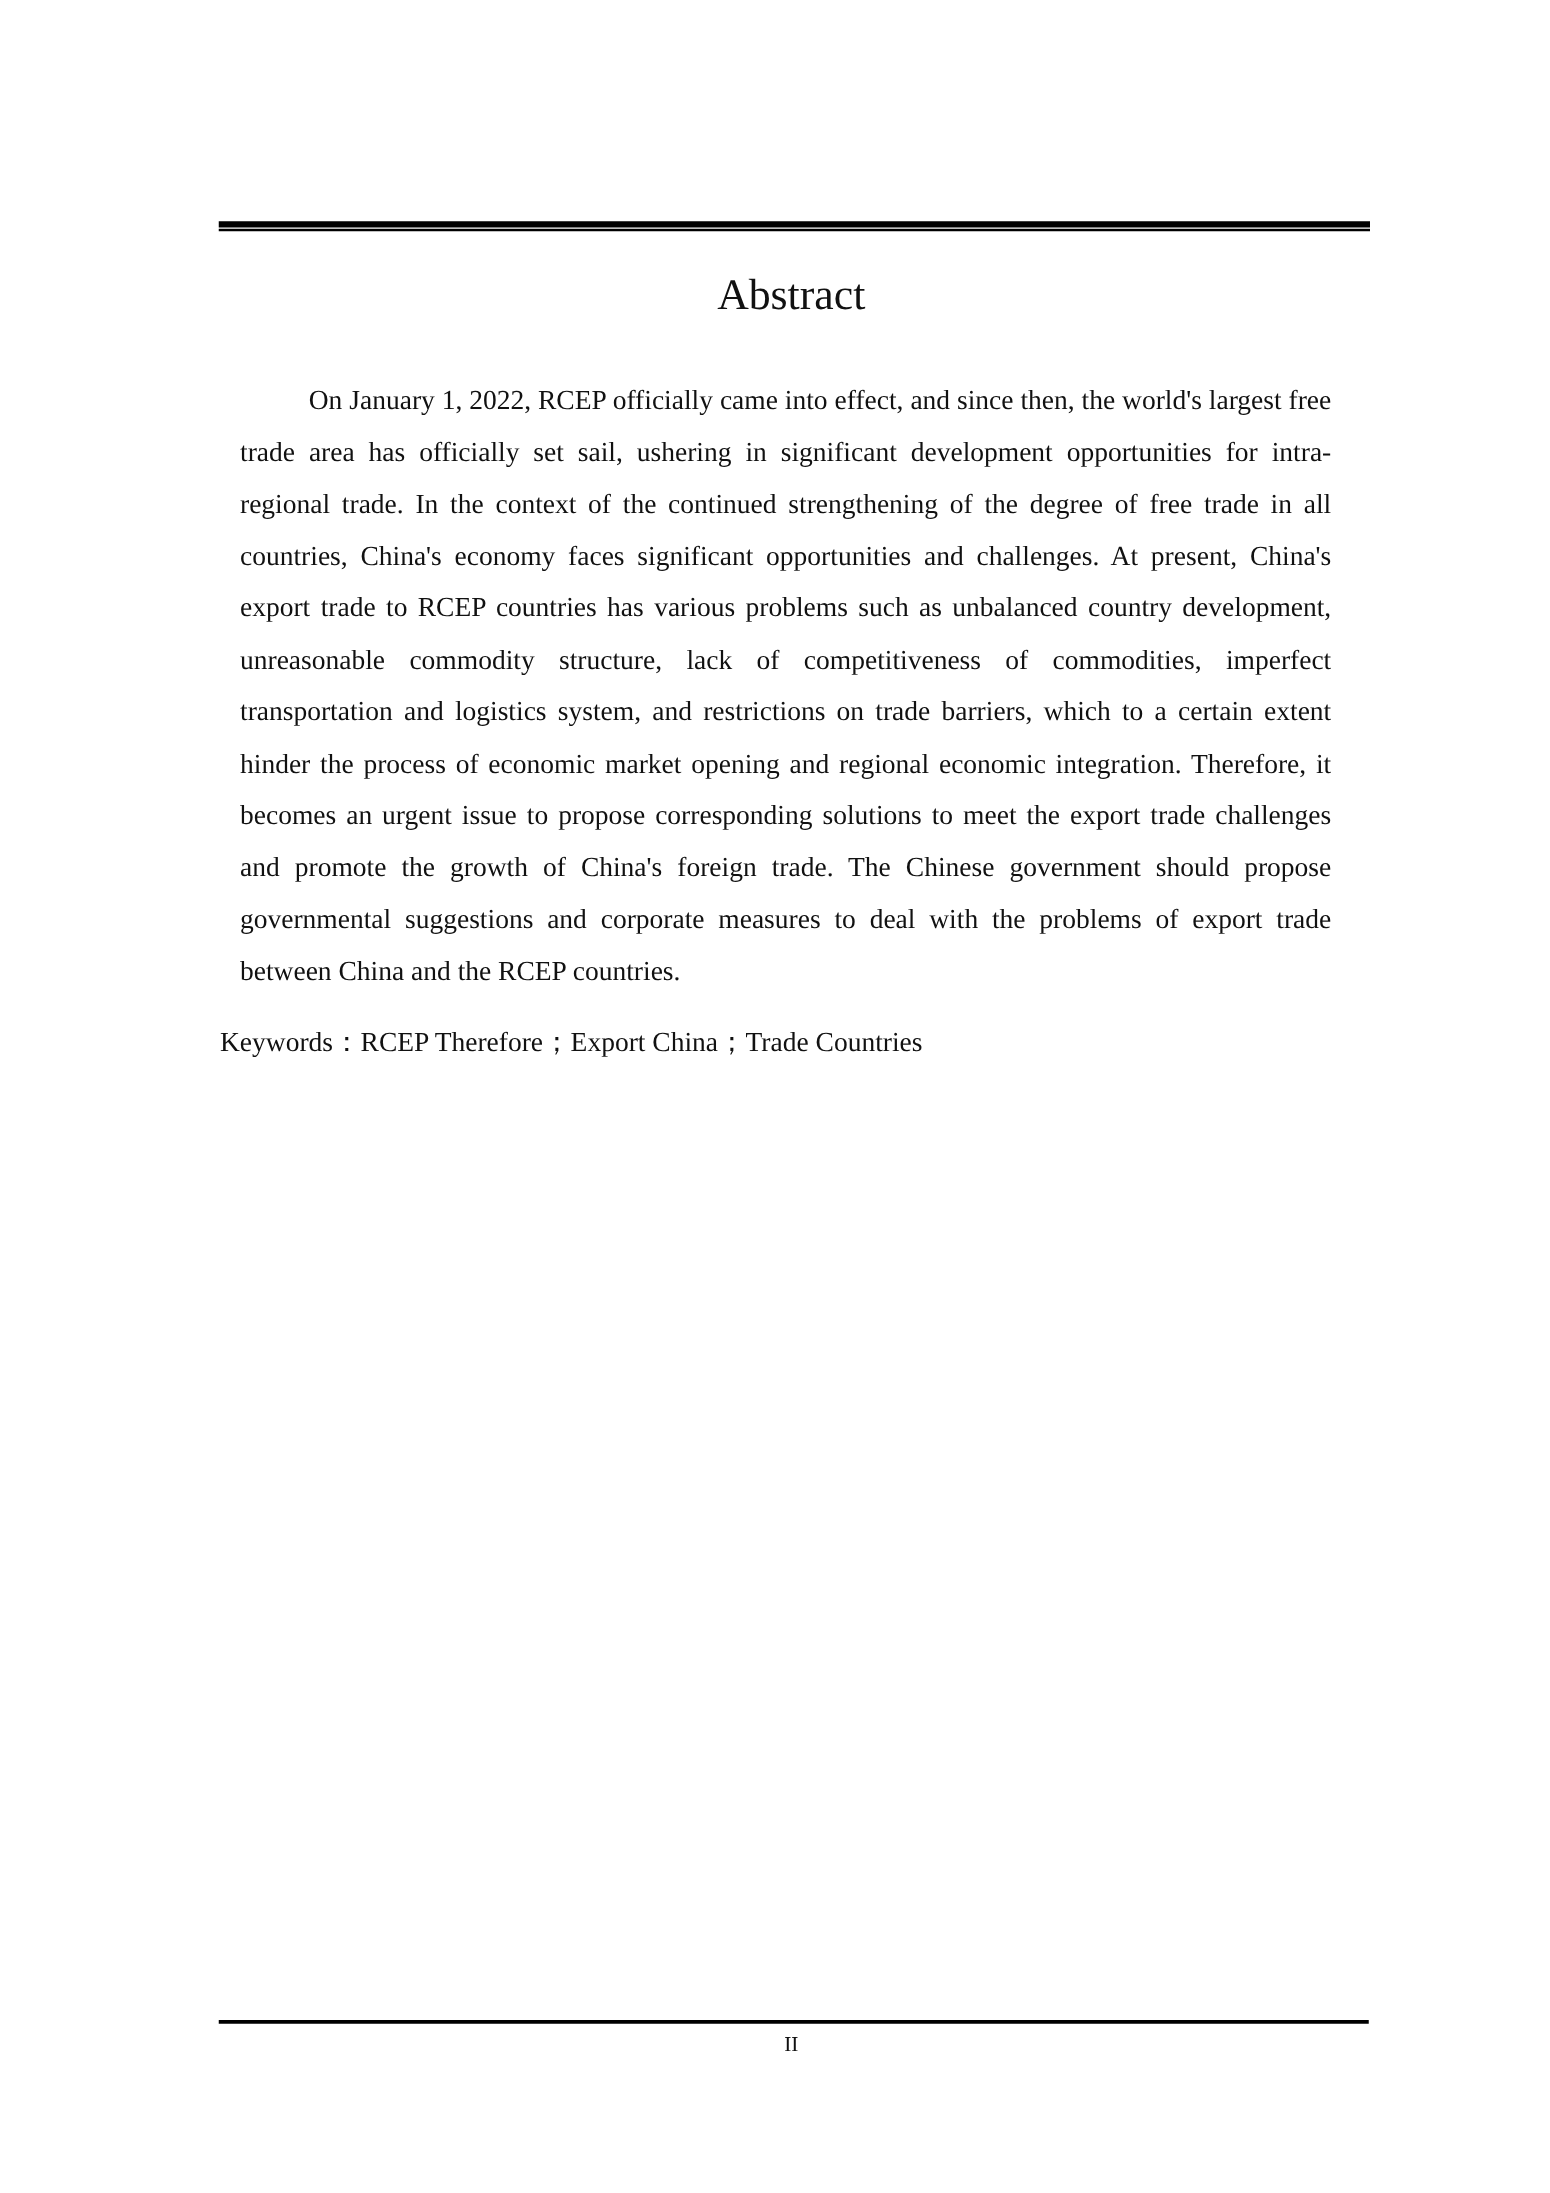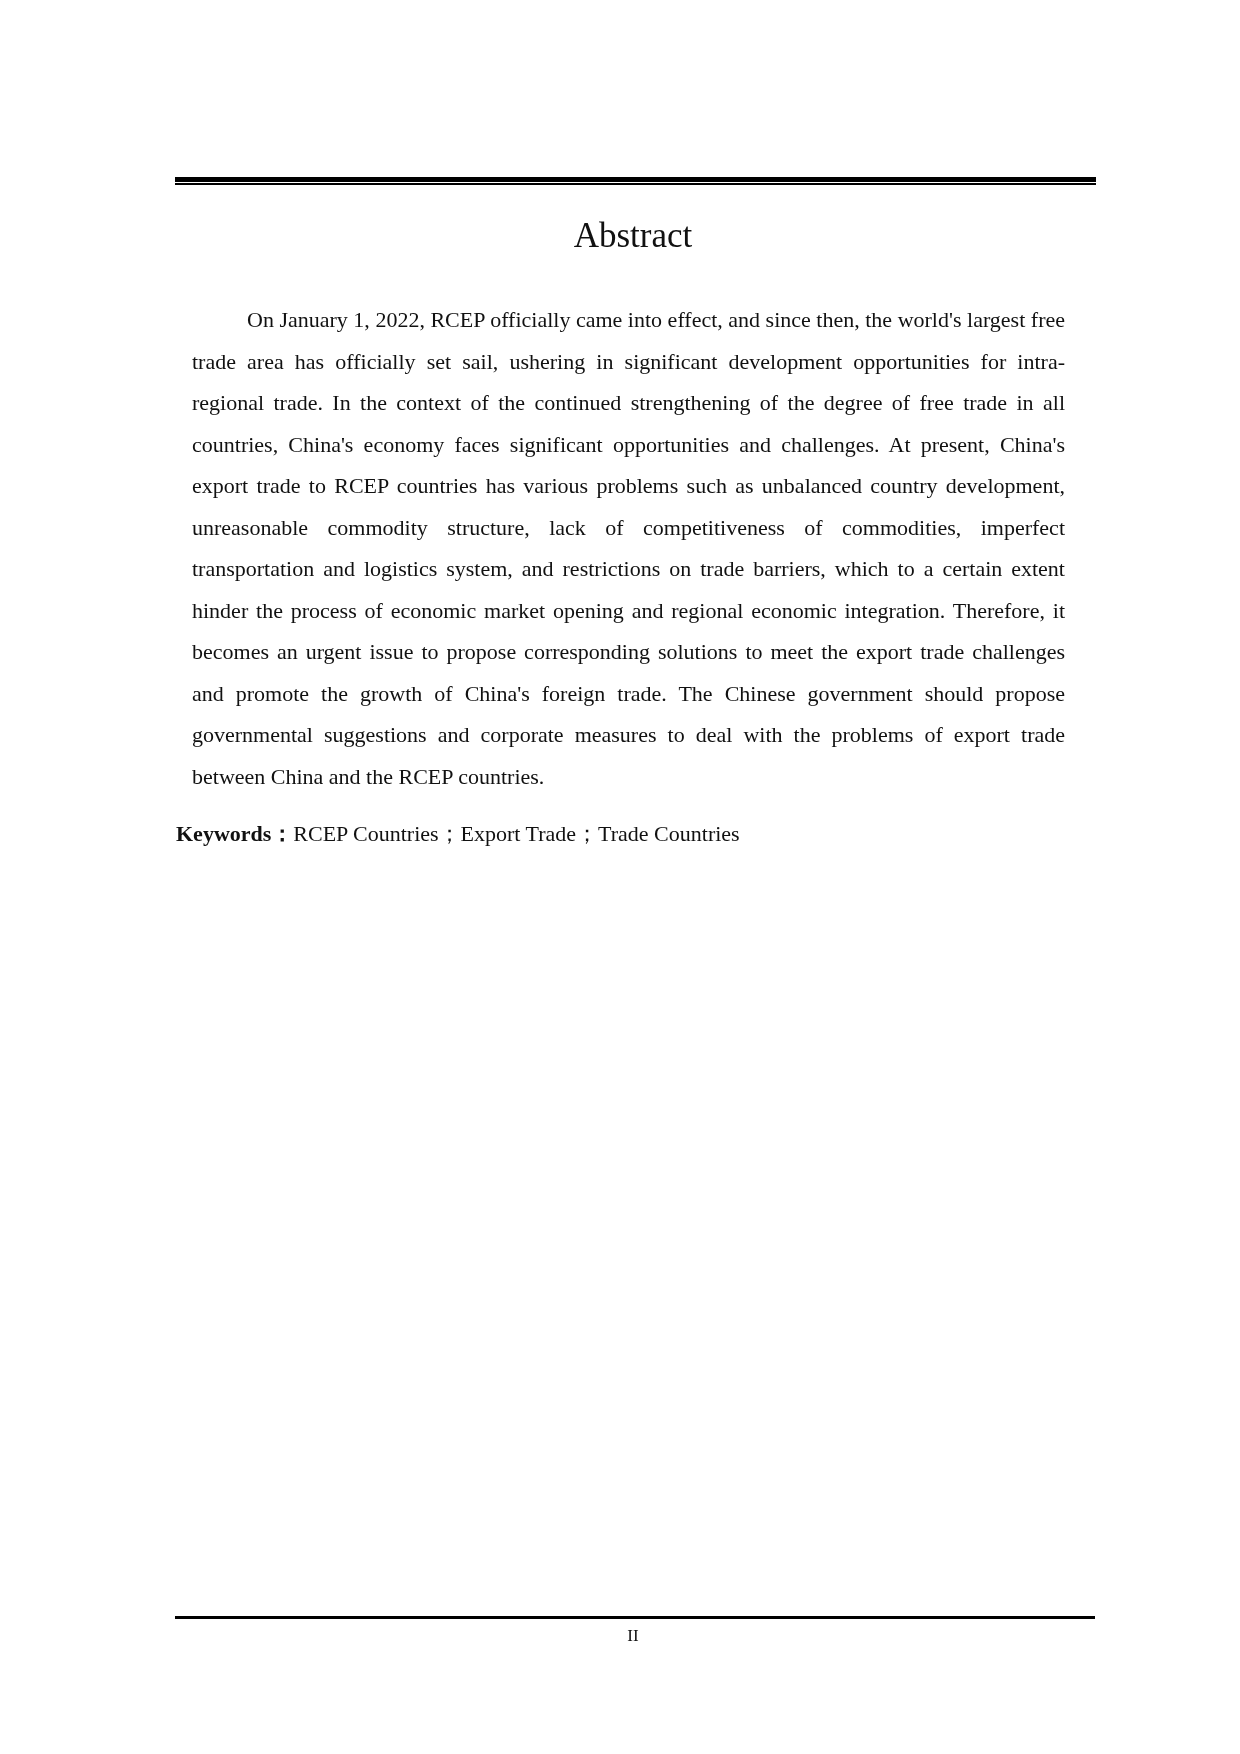--- a/index.html
+++ b/index.html
@@ -7,34 +7,34 @@
            font-family: "Liberation Serif", "DejaVu Serif", serif; color: #111; }
     .rule-top { position: absolute; left: 175px; width: 921px; top: 177px; height: 8px; }
     .rule-top .thick { position: absolute; left: 0; right: 0; top: 0; height: 5px; background: #000; }
     .rule-top .thin { position: absolute; left: 0; right: 0; top: 6px; height: 2px; background: #000; }
     .title { position: absolute; left: 0; width: 1266px; top: 214px; text-align: center;
              font-size: 35px; line-height: 44px; margin: 0; font-weight: normal; }
     .body-block { position: absolute; left: 176px; width: 905px; top: 283px; }
     .abstract-text { margin: 16px; font-size: 22px; line-height: 41.5px; text-align: justify;
                      text-indent: 55px; }
     .keywords { margin: 0; font-size: 22px; line-height: 41.5px; }
-    .keywords .kw-label { font-weight: bold; }
+    .keywords .kw-label { font-weight: normal; }
     .rule-bottom { position: absolute; left: 175px; width: 920px; top: 1616px; height: 3px; background: #000; }
     .page-number { position: absolute; left: 0; width: 1266px; top: 1624px; text-align: center;
                    font-size: 17px; line-height: 24px; }
   </style>
 </head>
 <body>
 
 <div class="rule-top">
   <div class="thick"></div>
   <div class="thin"></div>
 </div>
 
 <h1 class="title">Abstract</h1>
 
 <div class="body-block">
   <p class="abstract-text">On January 1, 2022, RCEP officially came into effect, and since then, the world's largest free trade area has officially set sail, ushering in significant development opportunities for intra-regional trade. In the context of the continued strengthening of the degree of free trade in all countries, China's economy faces significant opportunities and challenges. At present, China's export trade to RCEP countries has various problems such as unbalanced country development, unreasonable commodity structure, lack of competitiveness of commodities, imperfect transportation and logistics system, and restrictions on trade barriers, which to a certain extent hinder the process of economic market opening and regional economic integration. Therefore, it becomes an urgent issue to propose corresponding solutions to meet the export trade challenges and promote the growth of China's foreign trade. The Chinese government should propose governmental suggestions and corporate measures to deal with the problems of export trade between China and the RCEP countries.</p>
-  <p class="keywords"><span class="kw-label">Keywords：</span><span>RCEP Countries；</span><span>Export Trade；</span><span>Trade Countries</span></p>
+  <p class="keywords"><span class="kw-label">Keywords：</span><span>RCEP Therefore；</span><span>Export China；</span><span>Trade Countries</span></p>
 </div>
 
 <div class="rule-bottom"></div>
 <div class="page-number">II</div>
 
 </body></html>

